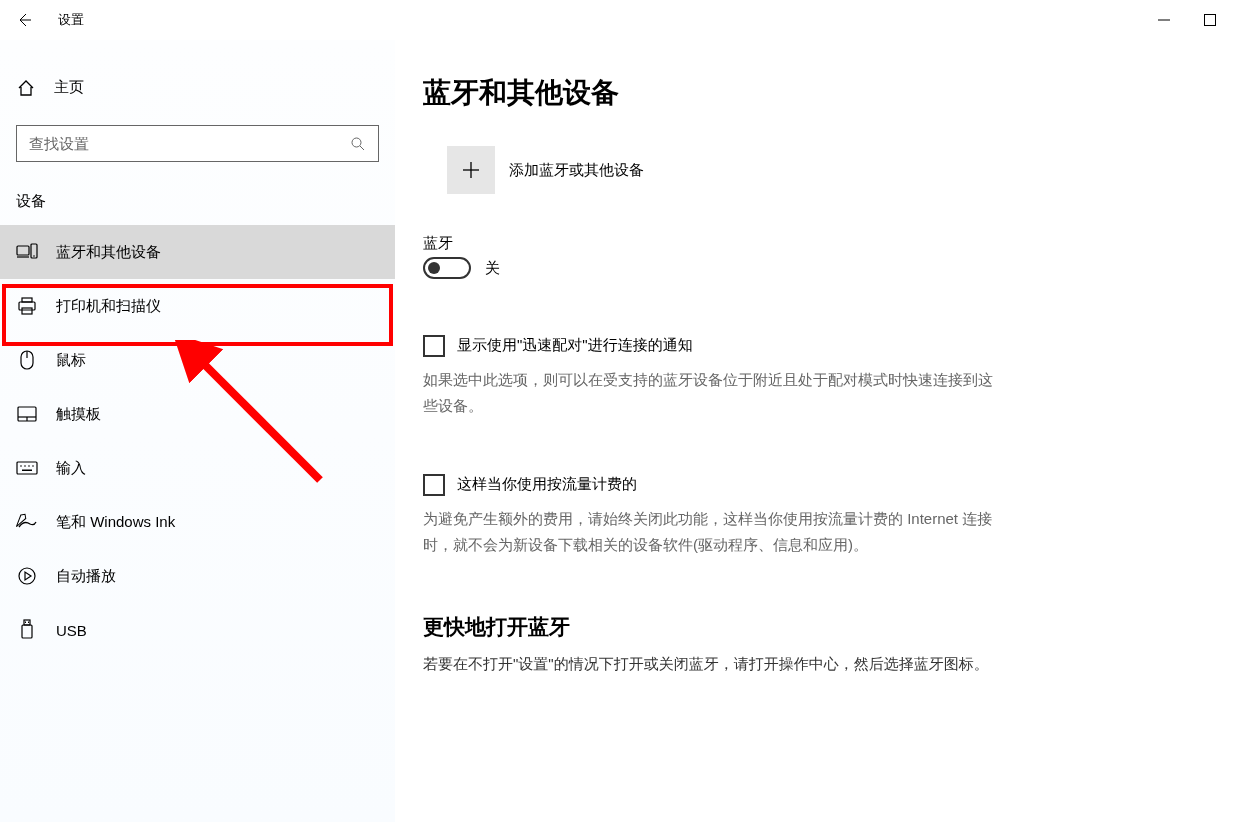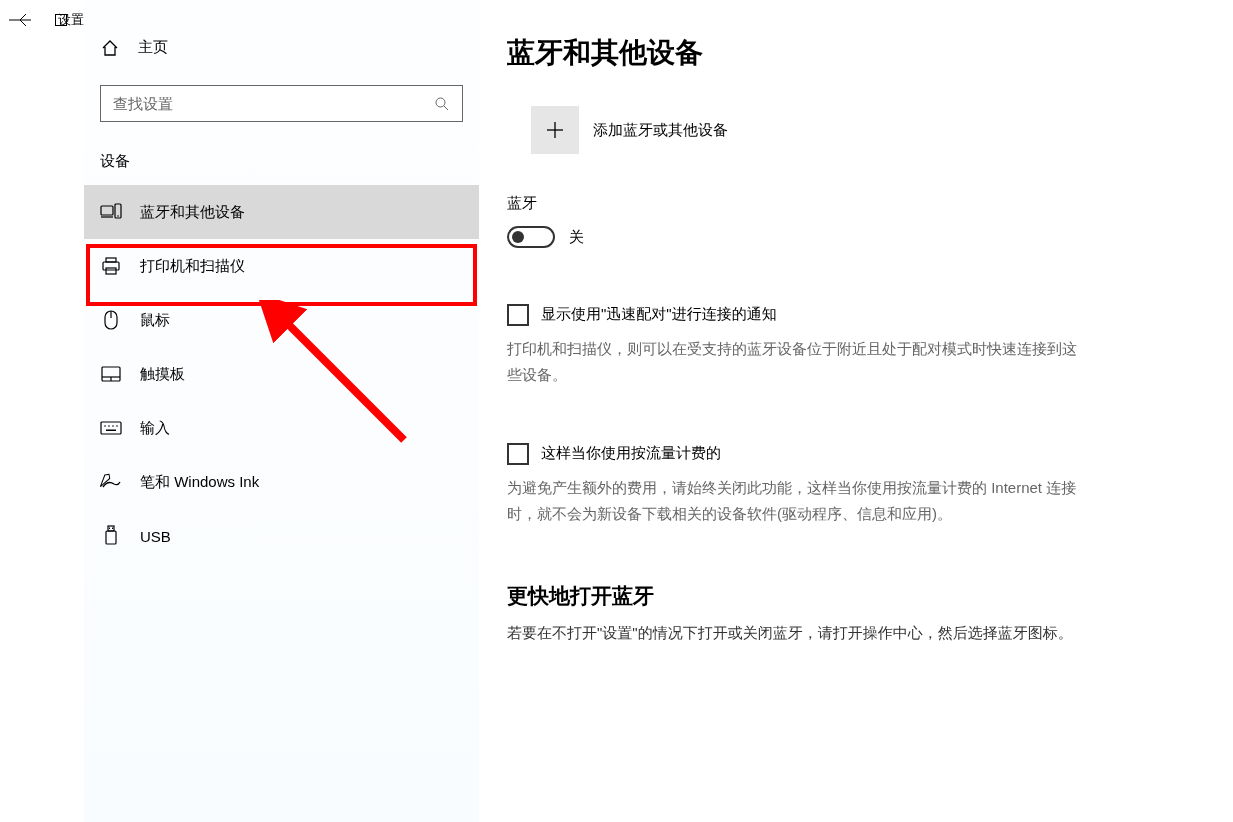--- a/index.html
+++ b/index.html
@@ -8,21 +8,21 @@
       font-size: 14px;
       color: #000;
       background: #fff;
       width: 1233px;
       height: 822px;
       overflow: hidden;
       position: relative;
     }
     .window {
       display: flex;
-      flex-direction: row;
+      flex-direction: column;
       height: 100%;
     }
     .titlebar {
       display: flex;
       align-items: center;
       height: 40px;
       padding-left: 8px;
       position: relative;
     }
     .titlebar-left { display: flex; align-items: center; gap: 18px; }
@@ -143,21 +143,21 @@
       padding-left: 24px;
     }
     .add-plus {
       width: 48px; height: 48px;
       background: #e6e6e6;
       display: flex; align-items: center; justify-content: center;
     }
     .add-label { font-size: 15px; }
     .subheading {
       font-size: 15px;
-      margin-bottom: 13px;
+      margin-bottom: 4px;
     }
     .toggle-row {
       display: flex;
       align-items: center;
       gap: 14px;
       margin-bottom: 56px;
     }
     .toggle {
       width: 48px; height: 22px;
       border: 2px solid #333;
@@ -318,20 +318,29 @@
       <div class="nav-item">
         <span class="icon-slot">
           <svg width="22" height="20" viewBox="0 0 22 20">
               <path d="M3 15 Q8 8 14 12 Q18 14 20 10" fill="none" stroke="#000" stroke-width="1.3"></path>
               <path d="M2 4 L5 1 L8 4 L5 16 Z" fill="none" stroke="#000" stroke-width="1" transform="rotate(35 5 8)"></path>
             </svg>
         </span>
         <span class="label">笔和 Windows Ink</span>
       </div>
 
+      <div class="nav-item">
+        <span class="icon-slot">
+          <svg width="20" height="20" viewBox="0 0 20 20">
+              <circle cx="10" cy="10" r="8" fill="none" stroke="#000" stroke-width="1.2"></circle>
+              <polygon points="8,6 8,14 14,10" fill="none" stroke="#000" stroke-width="1.2"></polygon>
+            </svg>
+        </span>
+        <span class="label">自动播放</span>
+      </div>
 
       <div class="nav-item">
         <span class="icon-slot">
           <svg width="16" height="22" viewBox="0 0 16 22">
               <rect x="5" y="1" width="6" height="5" fill="none" stroke="#000" stroke-width="1.2"></rect>
               <rect x="3" y="6" width="10" height="13" rx="1" fill="none" stroke="#000" stroke-width="1.2"></rect>
               <line x1="6.5" y1="2.5" x2="6.5" y2="4" stroke="#000" stroke-width="1"></line>
               <line x1="9.5" y1="2.5" x2="9.5" y2="4" stroke="#000" stroke-width="1"></line>
             </svg>
         </span>
@@ -367,21 +376,21 @@
         <div class="toggle">
           <div class="knob"></div>
         </div>
         <span class="toggle-state">关</span>
       </div>
 
       <div class="check-row">
         <div class="checkbox"></div>
         <span class="check-label">显示使用"迅速配对"进行连接的通知</span>
       </div>
-      <div class="desc">打印机和扫描仪，则可以在受支持的蓝牙设备位于附近且处于配对模式时快速连接到这些设备。</div>
+      <div class="desc">如果选中此选项，则可以在受支持的蓝牙设备位于附近且处于配对模式时快速连接到这些设备。</div>
 
       <div class="check-row">
         <div class="checkbox"></div>
         <span class="check-label">这样当你使用按流量计费的</span>
       </div>
       <div class="desc">为避免产生额外的费用，请始终关闭此功能，这样当你使用按流量计费的 Internet 连接时，就不会为新设备下载相关的设备软件(驱动程序、信息和应用)。</div>
 
       <h2 class="section-h2">更快地打开蓝牙</h2>
       <div class="body-text">若要在不打开"设置"的情况下打开或关闭蓝牙，请打开操作中心，然后选择蓝牙图标。</div>
     </div>

